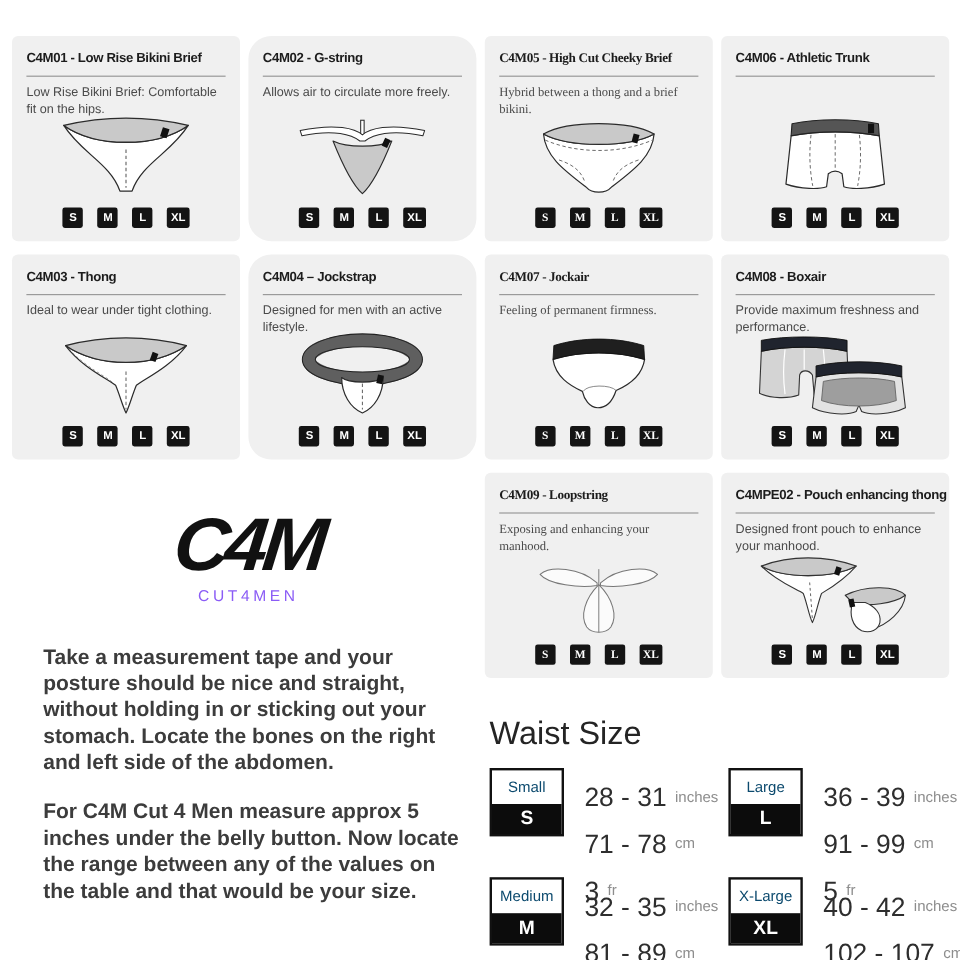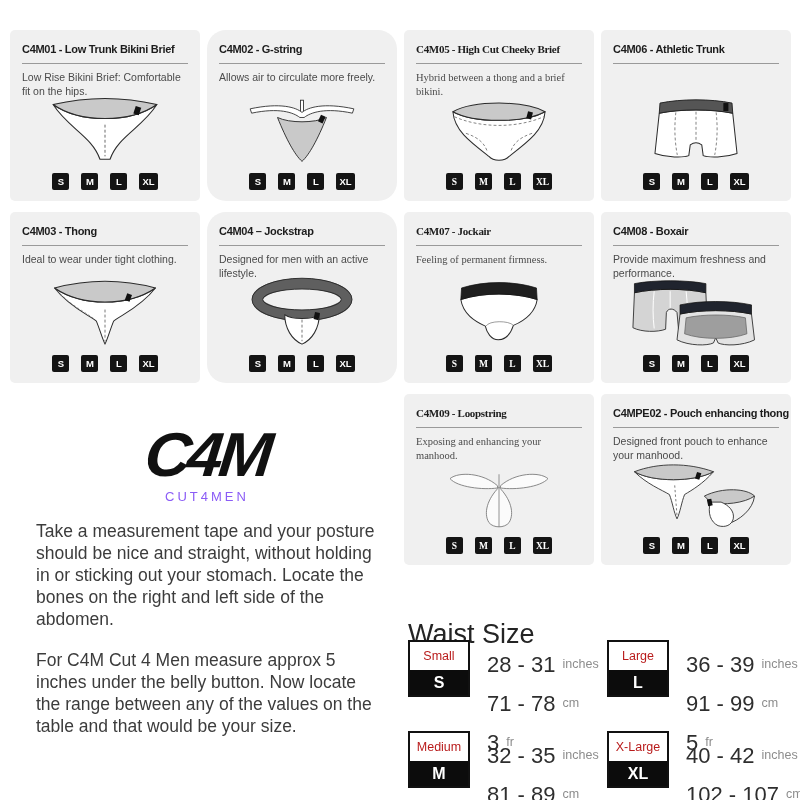--- a/index.html
+++ b/index.html
@@ -40,57 +40,57 @@
     font-size:62px;font-weight:bold;font-style:italic;color:#111;
     letter-spacing:-4px;line-height:1;transform:skewX(-6deg) scaleX(1.04);
   }
   .logo-sub{font-size:13px;letter-spacing:3px;color:#8b5cf6;margin-top:3px;}
 
   
   .instructions{
     position:absolute;left:36px;top:520px;width:348px;
     font-size:17.5px;color:#3c3c3c;line-height:22px;
   }
-  .instructions p{margin:0 0 19px 0;}
+  .instructions p{margin:16px 0 19px 0;font-weight:bold;}
 
   
   .waist-title{
     position:absolute;left:408px;top:596px;font-size:27px;
-    font-weight:400;color:#242424;margin-top:23px;
+    font-weight:400;color:#242424;
   }
   .entry{position:absolute;display:flex;gap:17px;align-items:flex-start;}
   .e-small  {left:408px;top:640px;}
   .e-large  {left:607px;top:640px;}
   .e-medium {left:408px;top:731px;}
   .e-xlarge {left:607px;top:731px;}
   .size-box{
     width:62px;height:57px;border:2px solid #111;background:#fff;
     box-sizing:border-box;display:flex;flex-direction:column;
   }
   .size-box .lbl{
     flex:1;display:flex;align-items:center;justify-content:center;
-    font-size:12.5px;color:#b91c1c;text-align:center;
+    font-size:12.5px;color:#0c4a6e;text-align:center;
   }
   .size-box .ltr{
     height:25px;background:#0c0c0c;color:#fff;font-weight:bold;font-size:16px;
     display:flex;align-items:center;justify-content:center;
   }
   .meas{display:flex;flex-direction:column;margin-top:-3px;}
   .mline{
     font-size:22px;color:#2e2e2e;line-height:23px;
     display:flex;align-items:center;gap:7px;white-space:nowrap;margin-top:16px;
   }
   .mline .unit{font-size:12.5px;color:#8d8d8d;}
   svg{display:block;}
 </style>
 </head>
 <body>
 
 <div class="card r1 c1">
-  <div class="title">C4M01 - Low Trunk Bikini Brief</div>
+  <div class="title">C4M01 - Low Rise Bikini Brief</div>
   <div class="rule"></div>
   <div class="desc">Low Rise Bikini Brief: Comfortable fit on the hips.</div>
   <div class="art">
     <svg viewBox="0 0 160 100" width="150" height="72">
       <path d="M8,16 C28,48 62,60 73,92 L87,92 C98,60 132,48 152,16 C115,42 45,42 8,16 Z" fill="#fff" stroke="#2b2b2b" stroke-width="1.5" stroke-linejoin="round"></path>
       <path d="M8,16 C55,5 105,5 152,16 C115,42 45,42 8,16 Z" fill="#c9c9c9" stroke="#2b2b2b" stroke-width="1.5" stroke-linejoin="round"></path>
       <line x1="80" y1="44" x2="80" y2="88" stroke="#555" stroke-width="1.2" stroke-dasharray="4 3"></line>
       <rect x="121" y="19" width="8" height="11" fill="#111" transform="rotate(18 125 24)"></rect>
     </svg>
   </div>

